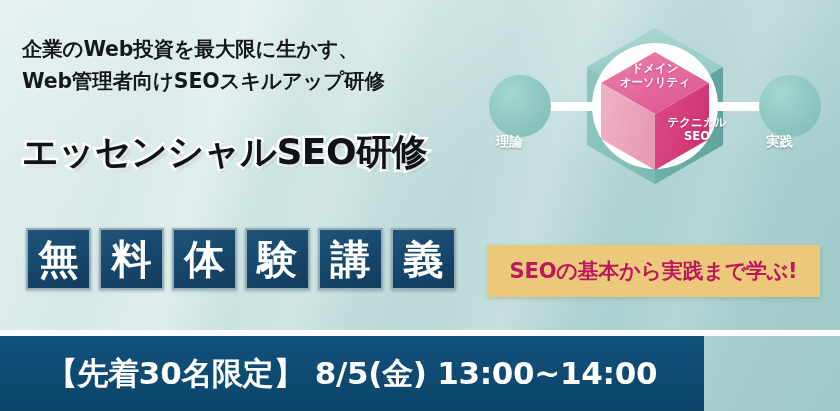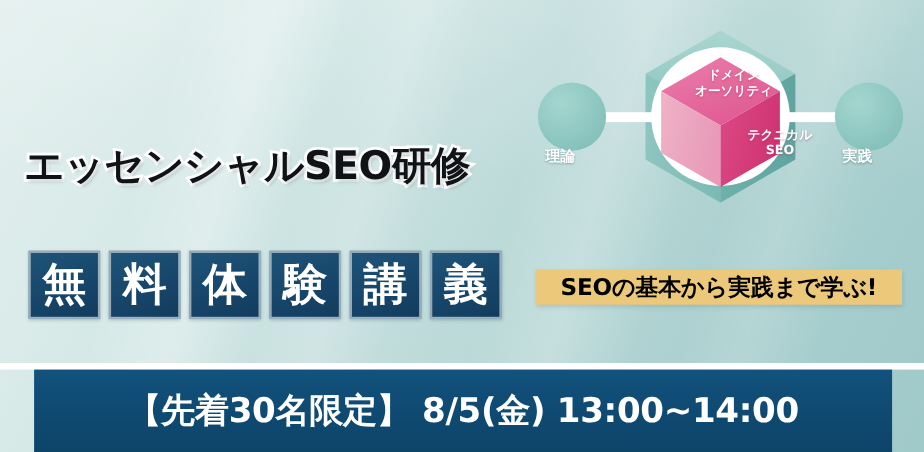--- a/index.html
+++ b/index.html
@@ -91,56 +91,55 @@
     line-height: 1;
     box-shadow: 0 1px 3px rgba(30,60,70,0.30);
   }
 
   
   .badge {
     position: absolute;
     left: 487px;
     top: 245px;
     width: 333px;
-    height: 32px;
+    height: 52px;
     background: #ecc97a;
     display: flex;
     align-items: center;
     justify-content: center;
-    color: #000000;
+    color: #be185d;
     font-size: 21px;
     font-weight: bold;
     letter-spacing: -0.2px;
     box-shadow: 1px 2px 4px rgba(60,80,85,0.18);
   }
 
   
   .bottom-divider {
     position: absolute;
     left: 0;
     top: 330px;
     width: 840px;
     height: 6px;
     background: #ffffff;
   }
   .bottom-bar {
     position: absolute;
     left: 0;
     top: 336px;
-    width: 780px;
+    width: 704px;
     height: 75px;
     background: linear-gradient(180deg, #12527c 0%, #0f4a72 50%, #0d4569 100%);
     display: flex;
     align-items: center;
     justify-content: center;
     color: #ffffff;
     font-size: 31px;
     font-weight: bold;
     letter-spacing: -0.3px;
-    margin-left: 31px;
   }
 
   
   .diagram {
     position: absolute;
     left: 470px;
     top: 10px;
     width: 370px;
     height: 215px;
   }
@@ -160,33 +159,34 @@
 
   .facelabel {
     position: absolute;
     color: #ffffff;
     font-size: 11.5px;
     font-weight: bold;
     line-height: 1.18;
     text-align: center;
     white-space: pre-line;
     text-shadow: 0 1px 2px rgba(150,40,80,0.45);
-    padding-left: 12px;
   }
   .facelabel.top   { left: 118px; top: 52px;  width: 134px; }
   .facelabel.left  { left: 104px; top: 106px; width: 82px;  }
   .facelabel.right { left: 182px; top: 106px; width: 90px;  }
 </style>
 </head>
 <body>
 
 <div id="banner">
 
   <div class="streaks"></div>
 
+  <div class="subtitle">企業のWeb投資を最大限に生かす、
+Web管理者向けSEOスキルアップ研修</div>
 
   <div class="maintitle">エッセンシャルSEO研修</div>
 
   <div class="kanji-row">
     <div class="kanji-box">無</div>
     <div class="kanji-box">料</div>
     <div class="kanji-box">体</div>
     <div class="kanji-box">験</div>
     <div class="kanji-box">講</div>
     <div class="kanji-box">義</div>

